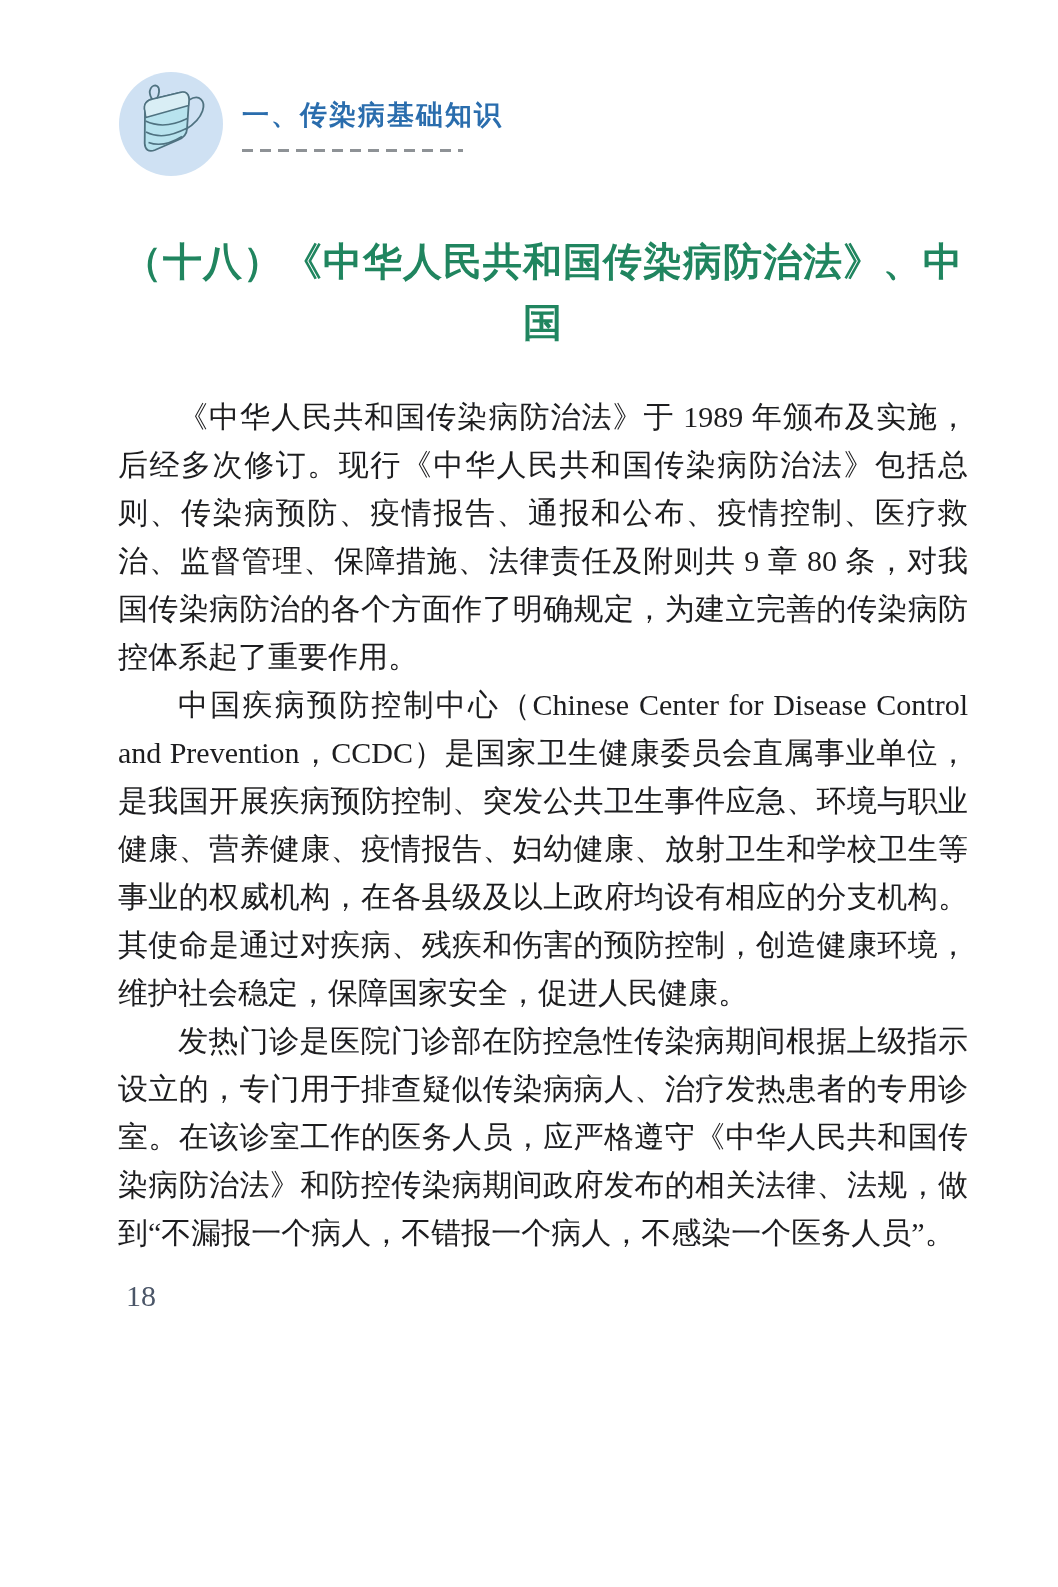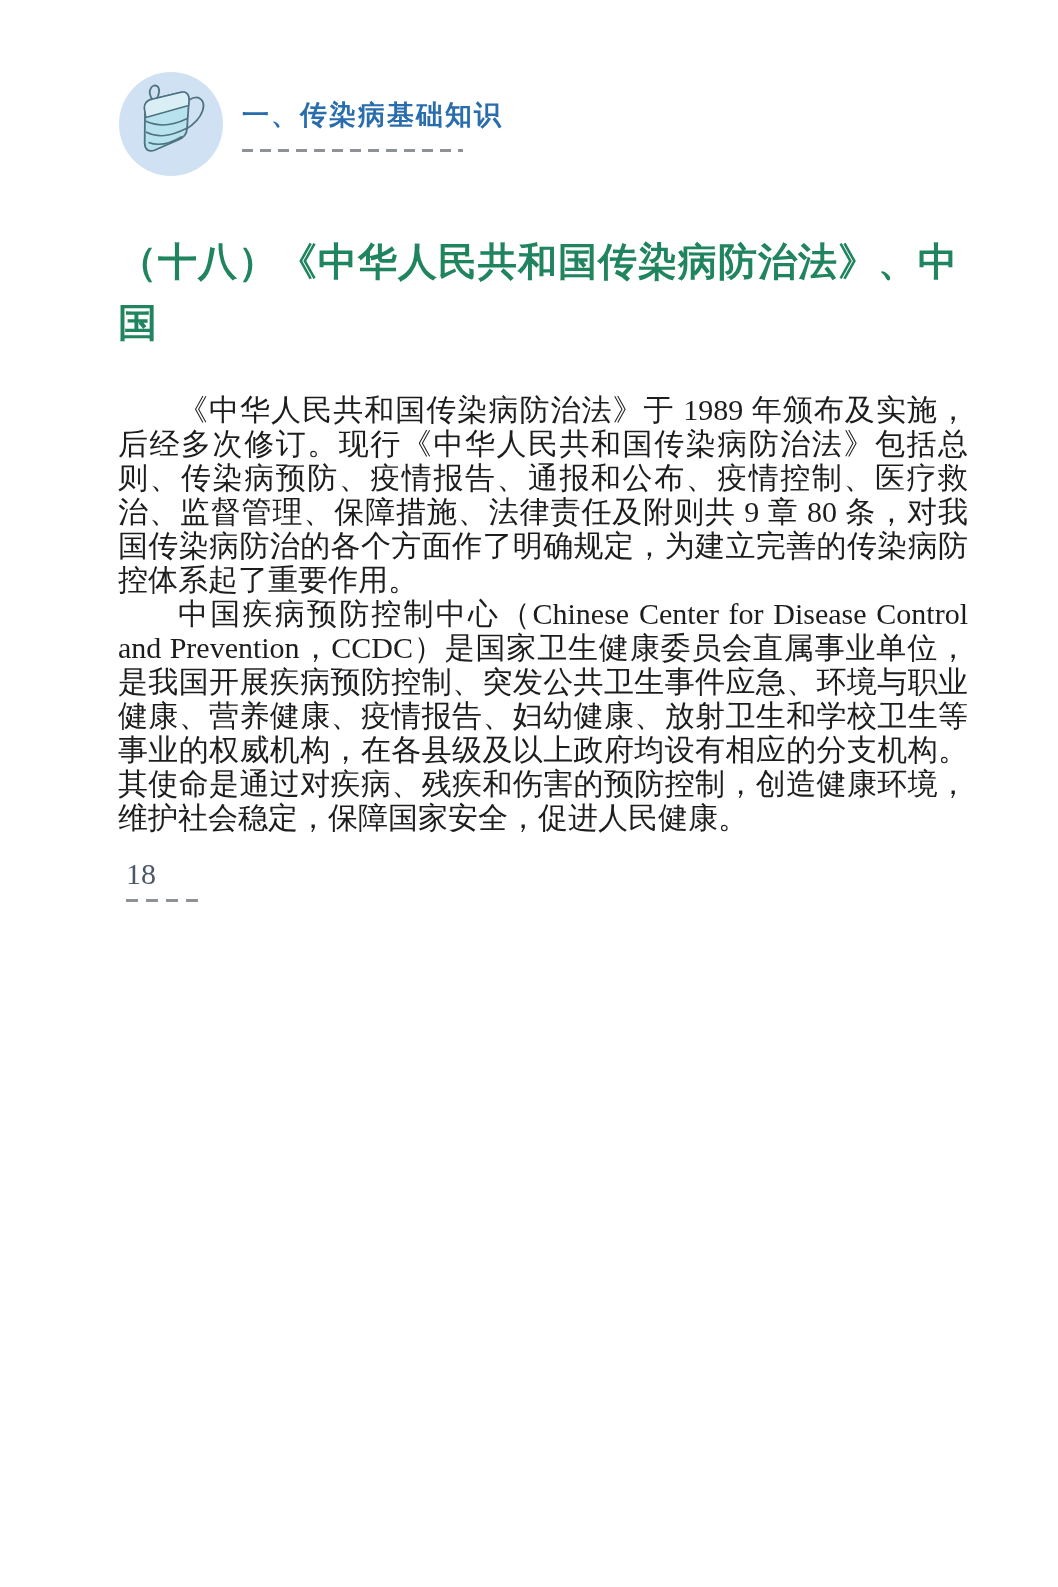--- a/index.html
+++ b/index.html
@@ -40,32 +40,32 @@
   }
   
   .continuation {
     margin:57px 0 0 0;
     font-size:30px;
     line-height:44px;
     text-indent:0;
   }
   .green-heading {
     margin:54px 0 0 0;
-    text-align:left;
+    text-align:center;
     color:#20855f;
     font-weight:bold;
     font-size:39px;
     line-height:61px;
     letter-spacing:1px;
   }
   .paragraphs { margin-top:40px; }
   .para {
     margin:0;
     font-size:30px;
-    line-height:34px;
+    line-height:48px;
     text-align:justify;
     text-indent:2em;
   }
   
   .footer { margin-top:22px; margin-left:8px; width:74px; }
   .page-number {
     text-align:left;
     font-size:30px;
     color:#4b5668;
     line-height:34px;
@@ -107,20 +107,21 @@
   </div>
 
 
   <h2 class="green-heading">
     <span>（十八）《中华人民共和国传染病防治法》、中国</span><br>
   </h2>
 
   <div class="paragraphs">
     <p class="para">《中华人民共和国传染病防治法》于 1989 年颁布及实施，后经多次修订。现行《中华人民共和国传染病防治法》包括总则、传染病预防、疫情报告、通报和公布、疫情控制、医疗救治、监督管理、保障措施、法律责任及附则共 9 章 80 条，对我国传染病防治的各个方面作了明确规定，为建立完善的传染病防控体系起了重要作用。</p>
     <p class="para">中国疾病预防控制中心（Chinese Center for Disease Control and Prevention，CCDC）是国家卫生健康委员会直属事业单位，是我国开展疾病预防控制、突发公共卫生事件应急、环境与职业健康、营养健康、疫情报告、妇幼健康、放射卫生和学校卫生等事业的权威机构，在各县级及以上政府均设有相应的分支机构。其使命是通过对疾病、残疾和伤害的预防控制，创造健康环境，维护社会稳定，保障国家安全，促进人民健康。</p>
+    <p class="para">发热门诊是医院门诊部在防控急性传染病期间根据上级指示设立的，专门用于排查疑似传染病病人、治疗发热患者的专用诊室。在该诊室工作的医务人员，应严格遵守《中华人民共和国传染病防治法》和防控传染病期间政府发布的相关法律、法规，做到“不漏报一个病人，不错报一个病人，不感染一个医务人员”。</p>
   </div>
 
   <div class="footer">
     <div class="page-number">18</div>
     <div class="footer-dashes"></div>
   </div>
 
 </div>
 
 </body></html>

